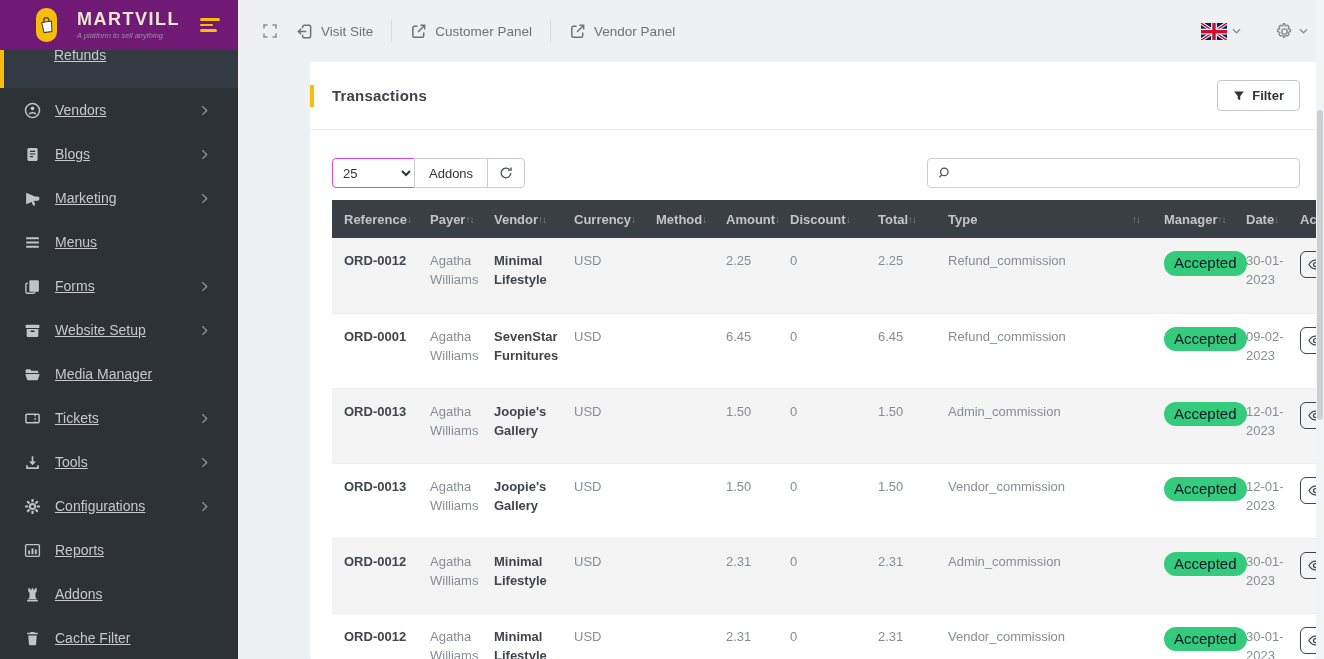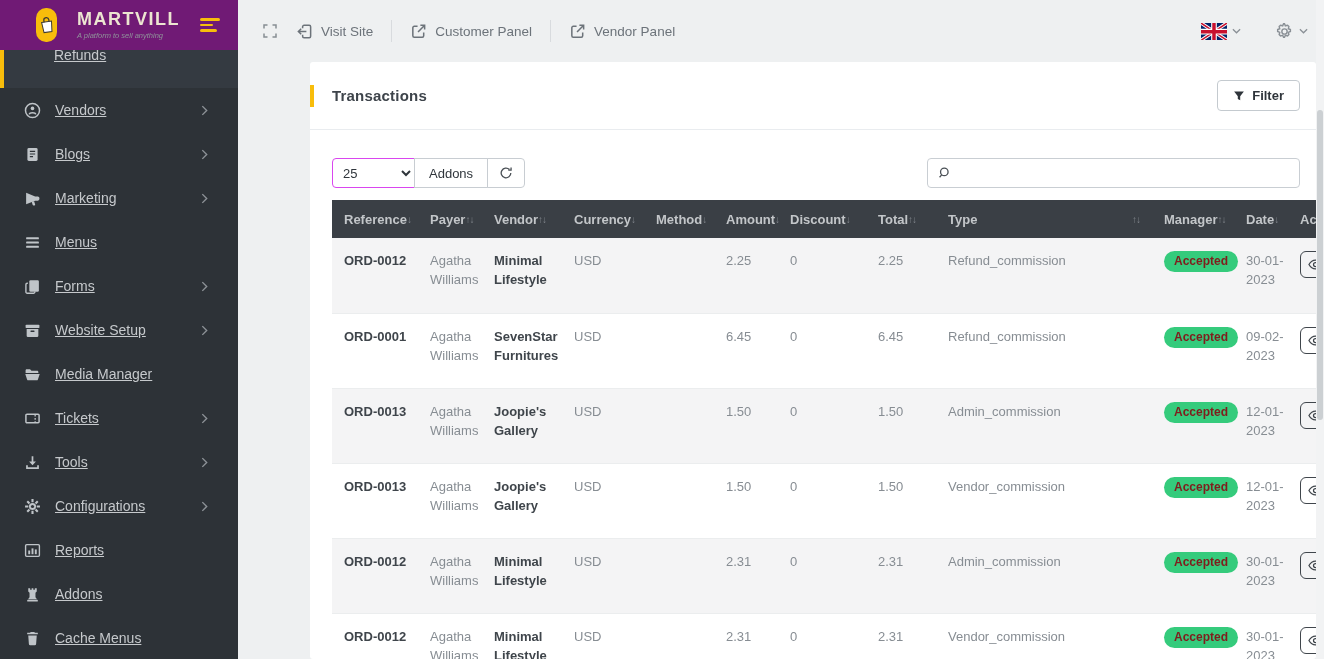--- a/index.html
+++ b/index.html
@@ -67,21 +67,21 @@
   .search-box input{border:none;outline:none;flex:1;font-size:13px;font-family:inherit;background:transparent;}
 
   table{width:100%;border-collapse:collapse;table-layout:fixed;}
   thead th{background:#3a3f45;height:38px;font-size:13px;font-weight:600;color:#c3c6c9;text-align:left;padding:0 12px;}
   .th-inner{display:flex;align-items:center;}
   .th-inner.spread{justify-content:space-between;}
   .arrows{font-size:10px;color:#81868c;letter-spacing:-1px;font-weight:400;}
   tbody td{vertical-align:top;padding:13px 4px 0 12px;font-size:13px;color:#878d93;height:75px;border-bottom:1px solid #ebedee;line-height:19px;}
   tbody tr:nth-child(odd){background:#f4f4f5;}
   td.c-ref,td.c-strong{color:#3f454b;font-weight:700;}
-  .badge{display:inline-block;background:#35cb7c;color:#7f1d1d;font-size:12px;font-weight:700;padding:4px 10px;border-radius:12px;line-height:1.1;}
+  .badge{display:inline-block;background:#35cb7c;color:#0f172a;font-size:15px;font-weight:400;padding:4px 10px;border-radius:12px;line-height:1.1;}
   .eye-btn{width:30px;height:27px;border:1.5px solid #40464c;border-radius:6px;background:transparent;display:flex;align-items:center;justify-content:center;color:#40464c;cursor:pointer;padding:0;}
   .eye-btn svg{width:15px;height:15px;}
 
   .scrollbar{position:absolute;top:0;right:0;bottom:0;width:8px;background:#f2f3f4;}
   .scroll-thumb{position:absolute;top:110px;height:310px;left:1px;right:1px;background:#ccd0d3;border-radius:3px;}
 </style>
 </head>
 <body>
 
 <div class="app">
@@ -283,21 +283,21 @@
 
   </div>
 
   <div class="mi">
     <span class="mi-icon">
               <svg viewBox="0 0 16 16" fill="currentColor">
                 <path d="M6.2 1.8h3.6l.4.9H13v1.4H3V2.7h2.8l.4-.9z"></path>
                 <path d="M4 5.2h8l-.6 8a1.3 1.3 0 0 1-1.3 1.2H5.9a1.3 1.3 0 0 1-1.3-1.2l-.6-8z"></path>
               </svg>
             </span>
-    <span class="mi-label">Cache Menus</span>
+    <span class="mi-label">Cache Filter</span>
 
   </div>
 </div>
     </nav>
   </aside>
 
   <div class="main">
     <header class="topbar">
       <button class="tb-iconbtn">
         <span><svg viewBox="0 0 16 16" fill="none" stroke="currentColor" stroke-width="1.5">

